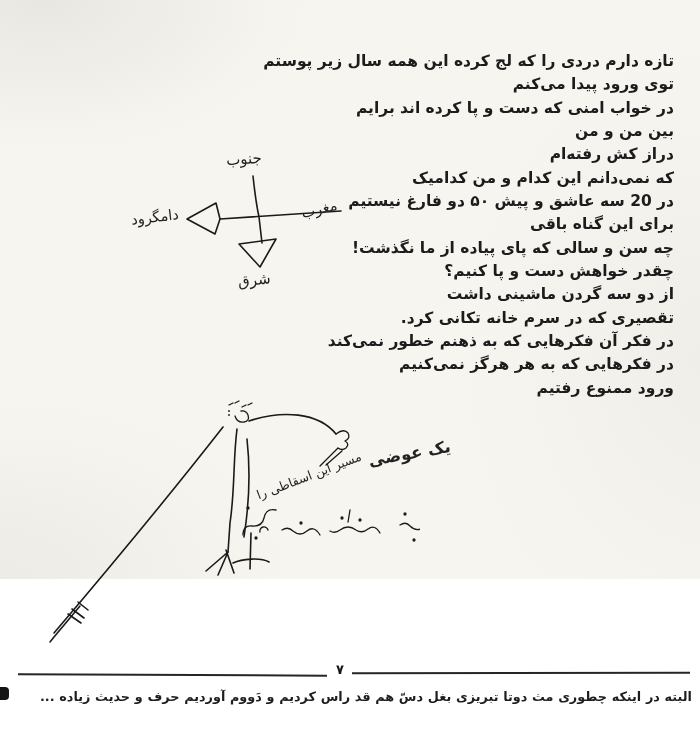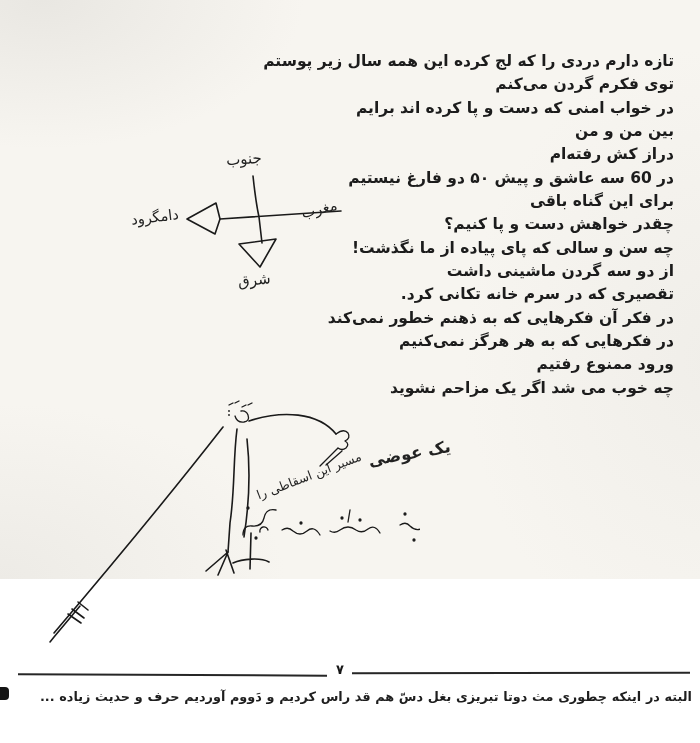--- a/index.html
+++ b/index.html
@@ -44,34 +44,34 @@
   .ink-mark{position:absolute;top:687px;left:0;width:9px;height:13px;
             background:#141414;border-radius:0 4px 4px 0;}
 </style>
 </head>
 <body>
 
 <div id="page">
 
   <div class="poem">
     <div>تازه دارم دردی را که لج کرده این همه سال زیر پوستم</div>
-    <div>توی فکرم گردن می‌کنم</div>
+    <div>توی ورود پیدا می‌کنم</div>
     <div>در خواب امنی که دست و پا کرده اند برایم</div>
     <div>بین من و من</div>
     <div>دراز کش رفته‌ام</div>
-    <div>در 60 سه عاشق و پیش ۵۰ دو فارغ نیستیم</div>
+    <div>که نمی‌دانم این کدام و من کدامیک</div>
+    <div>در 20 سه عاشق و پیش ۵۰ دو فارغ نیستیم</div>
     <div>برای این گناه باقی</div>
+    <div>چه سن و سالی که پای پیاده از ما نگذشت!</div>
     <div>چقدر خواهش دست و پا کنیم؟</div>
-    <div>چه سن و سالی که پای پیاده از ما نگذشت!</div>
     <div>از دو سه گردن ماشینی داشت</div>
     <div>تقصیری که در سرم خانه تکانی کرد.</div>
     <div>در فکر آن فکرهایی که به ذهنم خطور نمی‌کند</div>
     <div>در فکرهایی که به هر هرگز نمی‌کنیم</div>
     <div>ورود ممنوع رفتیم</div>
-    <div>چه خوب می شد اگر یک مزاحم نشوید</div>
   </div>
 
   <svg style="left:125px;top:140px;" width="230" height="170" viewBox="0 0 230 170">
     <path class="stroke" d="M128,36 C130,55 132,68 134,77 L137,103"></path>
     <path class="stroke" d="M114,104 L151,99 L135,127 Z"></path>
     <path class="stroke" d="M216,71 L95,79"></path>
     <path class="stroke" d="M95,79 L91,63 L62,79 L90,94 Z"></path>
   </svg>
 
   <div class="hand lbl-south">جنوب</div>

